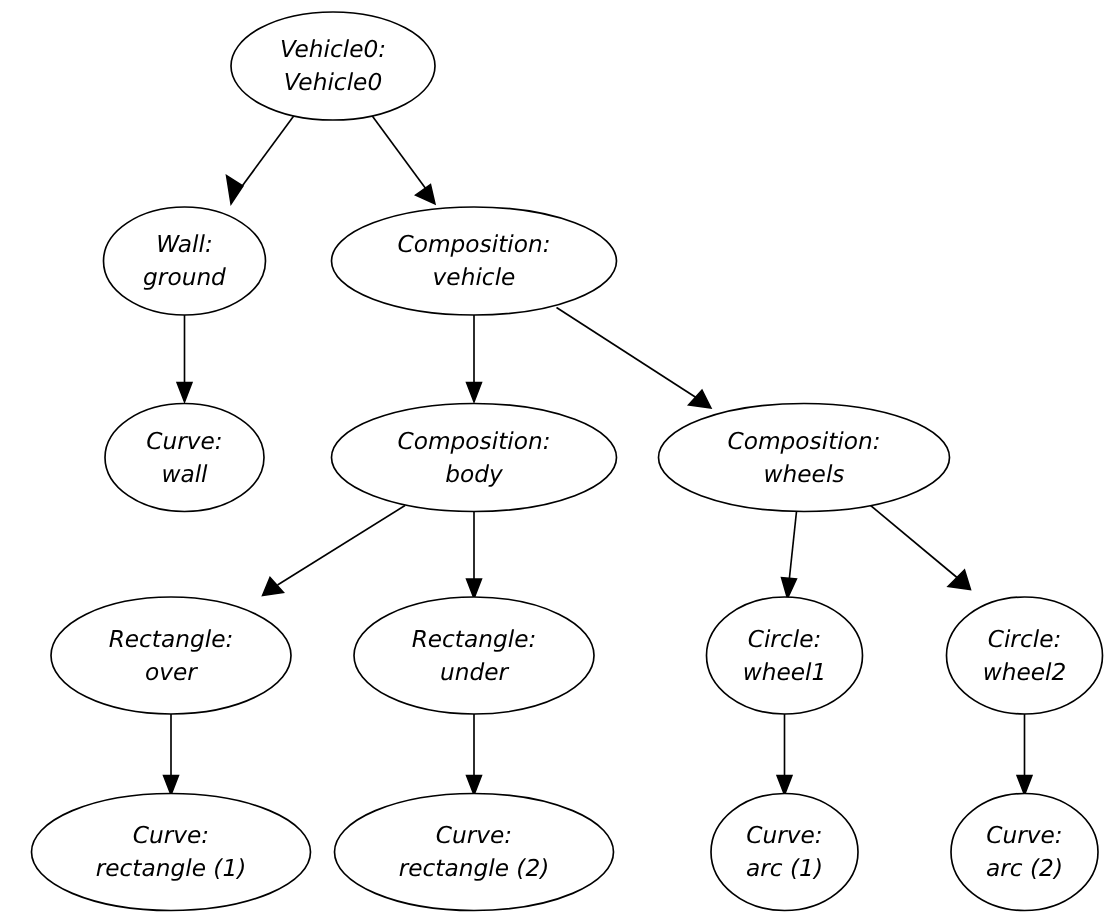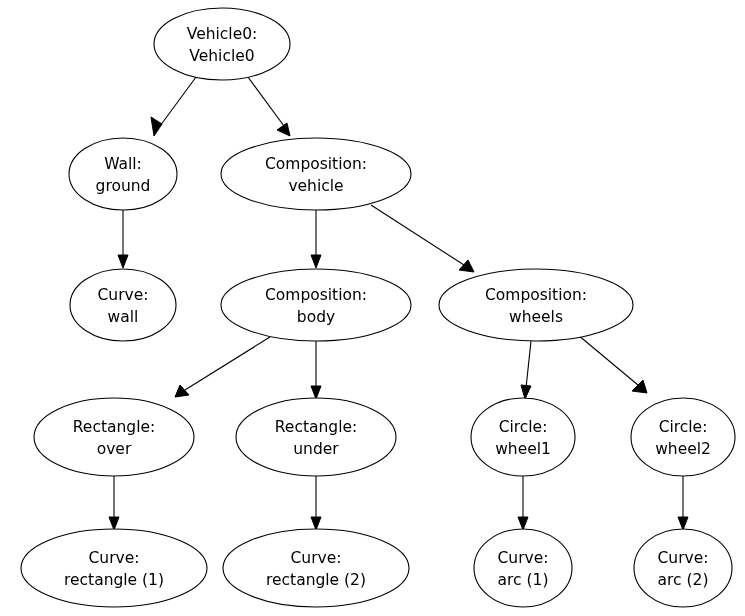--- a/index.html
+++ b/index.html
@@ -9,20 +9,21 @@
   }
   body {
     font-family: "DejaVu Sans", sans-serif;
   }
   #graph-canvas {
     position: relative;
     width: 745px;
     height: 616px;
     background: #ffffff;
     overflow: hidden;
+    font-style: italic;
   }
   #graph-svg {
     position: absolute;
     top: 0;
     left: 0;
     width: 745px;
     height: 616px;
   }
   .node-ellipse {
     fill: #ffffff;

